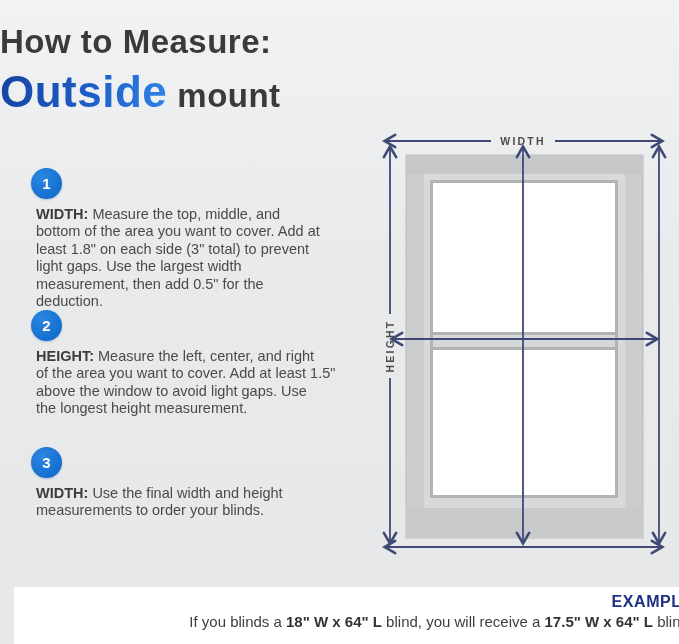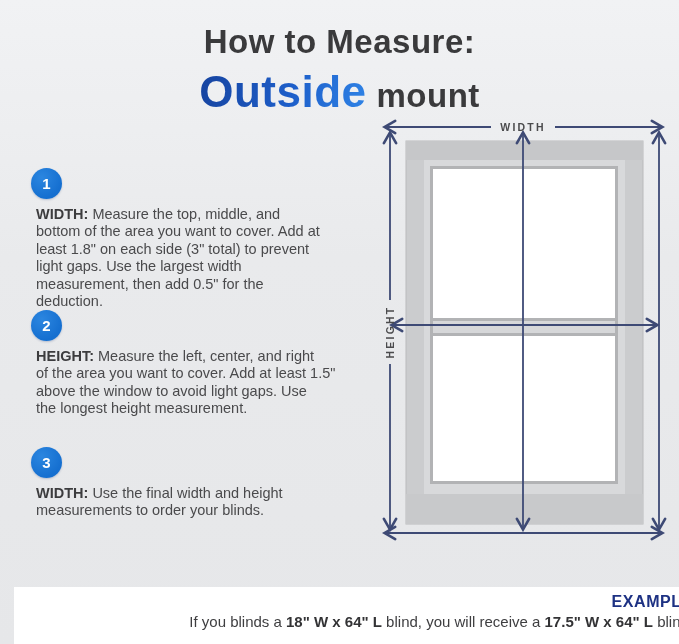--- a/index.html
+++ b/index.html
@@ -6,21 +6,21 @@
   body{font-family:"Liberation Sans", sans-serif;}
   .page{
     position:relative;
     width:679px;height:644px;
     background:linear-gradient(180deg,#f1f2f4 0%,#e9eaec 40%,#e6e7e9 100%);
     overflow:hidden;
   }
   
   .title{
     position:absolute;top:24px;left:0;width:100%;
-    text-align:center;line-height:1.08;
+    line-height:1.08;
   }
   .title-line1{
     font-size:33px;font-weight:700;color:#3a3a3c;letter-spacing:.5px;
   }
   .title-line2{margin-top:8px;}
   .title-highlight{
     font-size:44px;font-weight:800;color:#1d5bc4;letter-spacing:.5px;
   }
   @supports (-webkit-background-clip:text){
     .title-highlight{
@@ -45,21 +45,21 @@
     box-shadow:0 1px 2px rgba(30,60,120,.25);
     margin-left:1px;
   }
   .step p{
     margin:7px 0 0 6px;
     font-size:14.5px;line-height:17.4px;color:#4a4a4c;
     white-space:pre-line;
   }
   .step p b{color:#3c3c3e;font-weight:700;margin-top:43px;}
   
-  .diagram{position:absolute;left:379px;top:114px;width:300px;height:442px;}
+  .diagram{position:absolute;left:379px;top:128px;width:300px;height:442px;}
   
   .example{
     position:absolute;left:14px;bottom:0;width:100%;height:57px;
     background:#ffffff;text-align:right;
   }
   .example-heading{
     margin-top:6px;font-size:16px;font-weight:800;color:#1d3183;letter-spacing:.6px;
   }
   .example-line{
     margin-top:2px;font-size:15px;color:#3e3e40;

